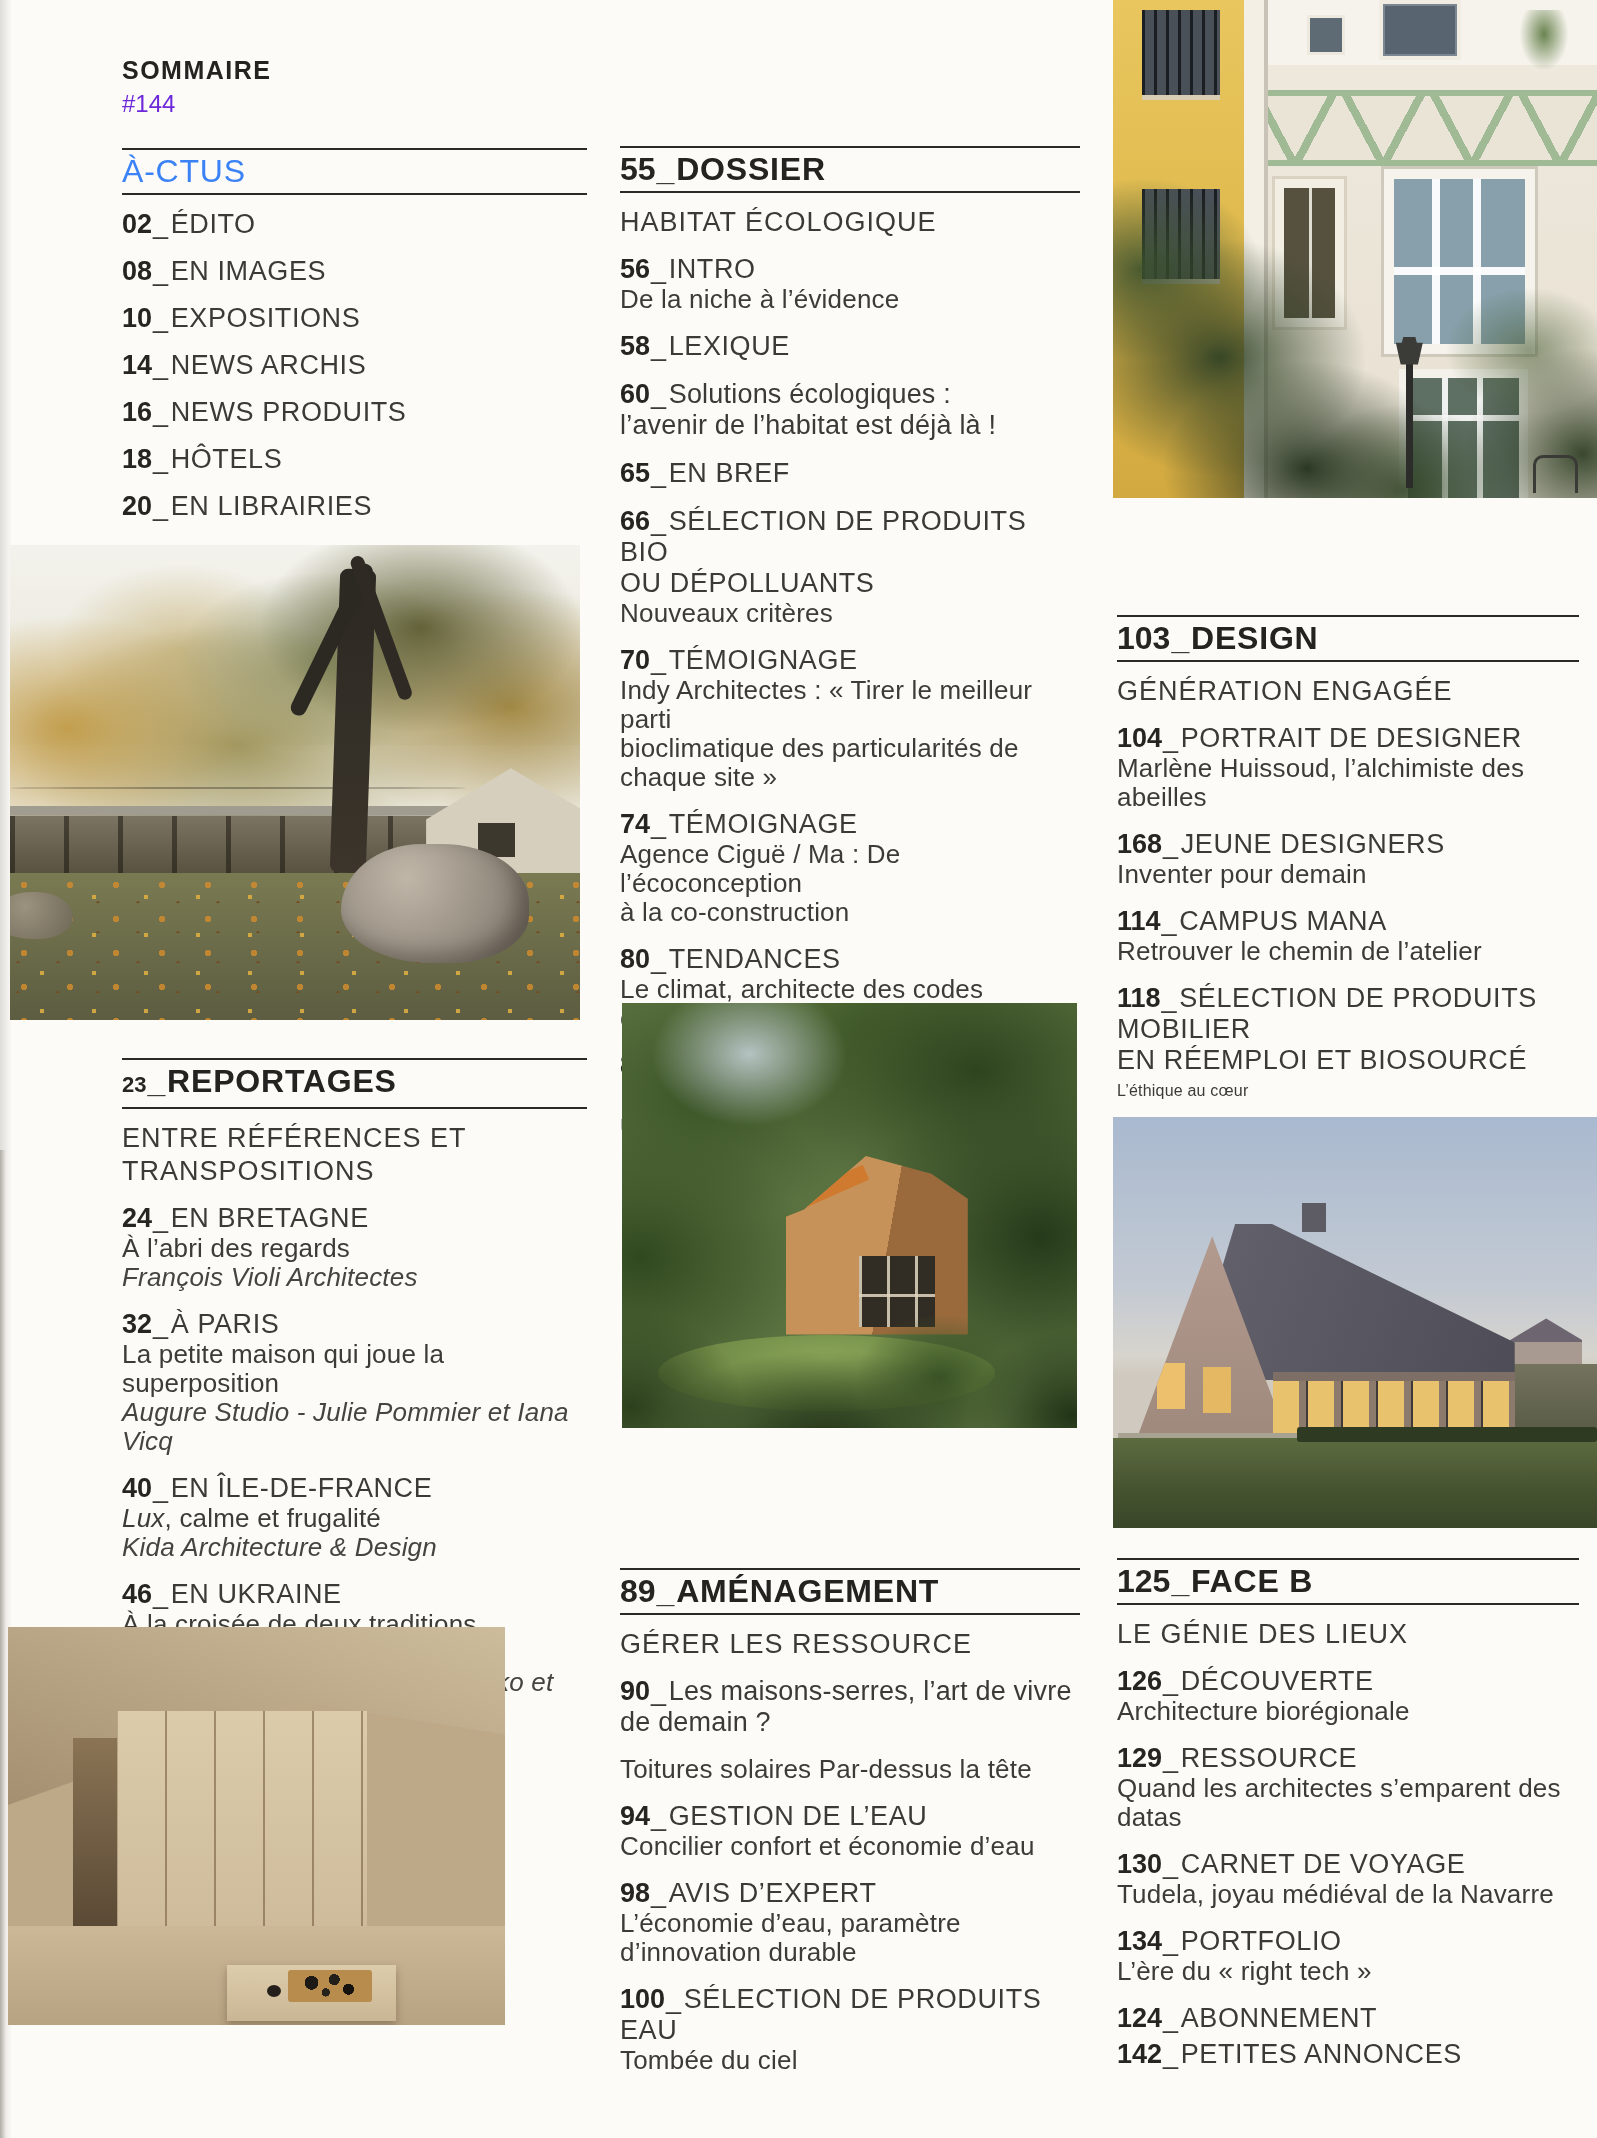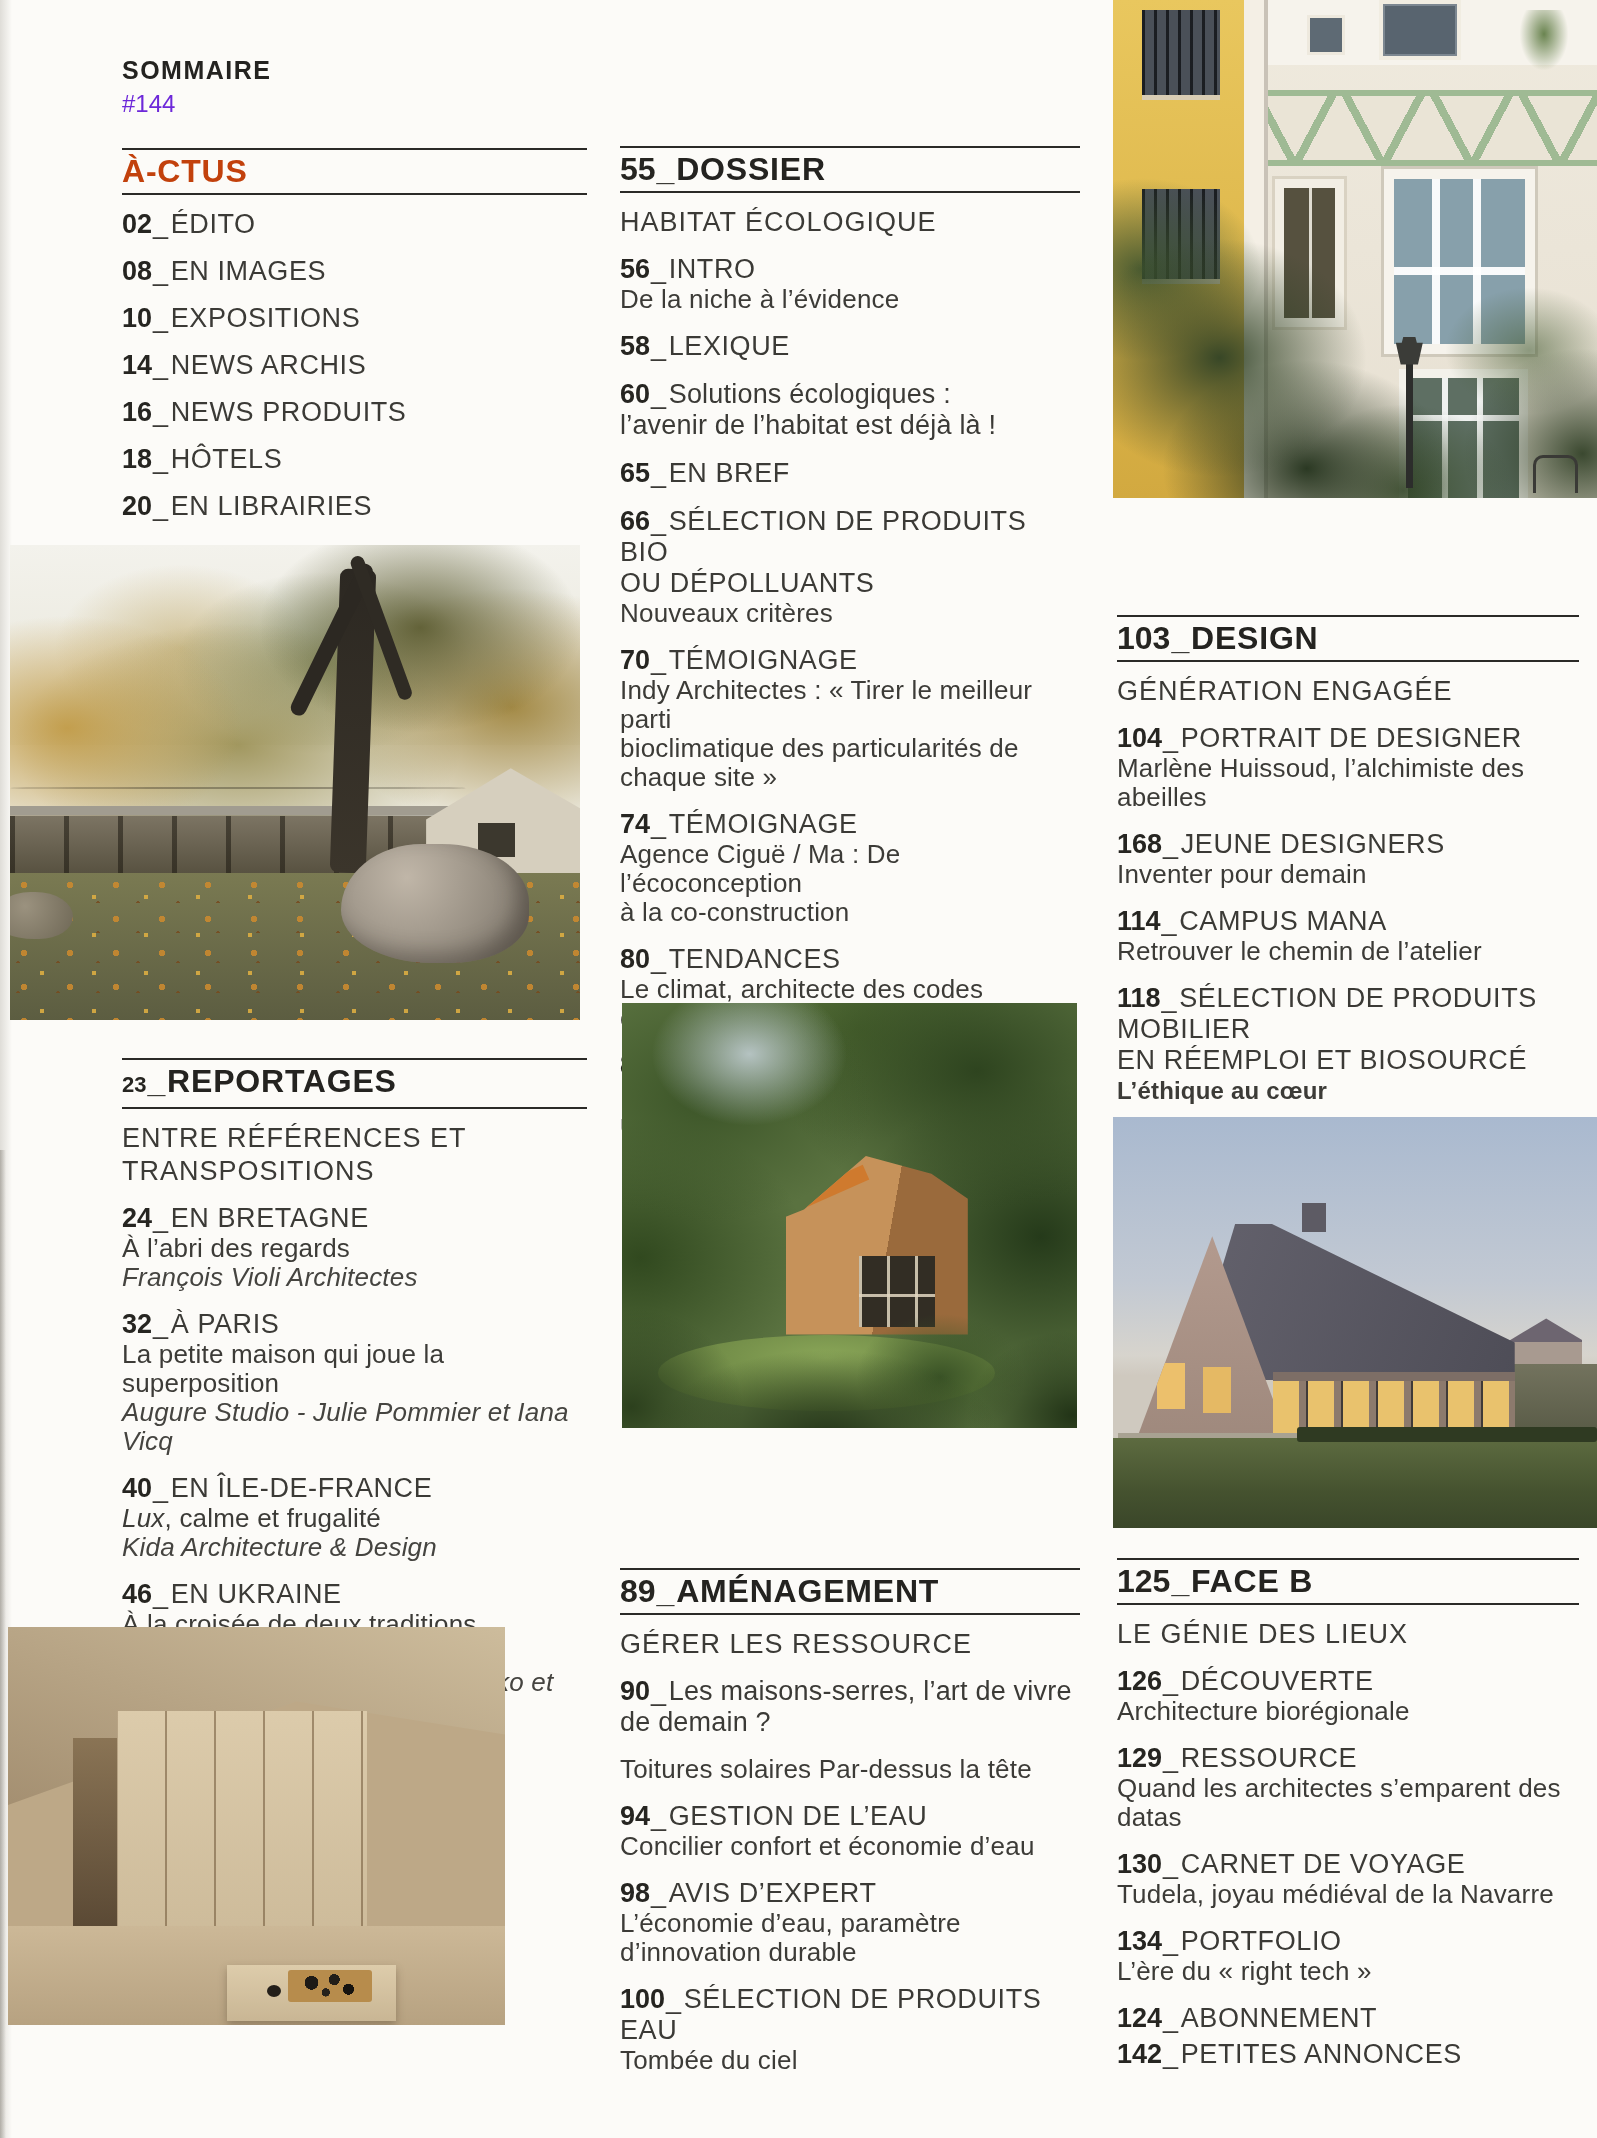--- a/index.html
+++ b/index.html
@@ -246,21 +246,21 @@
 
 <div class="scan-left"></div>
 <div class="scan-edge"></div>
 
 <header class="page-header">
   <div class="ttl">SOMMAIRE</div>
   <div class="iss">#144</div>
 </header>
 
 <section class="sec" id="sec-actus" style="left:122px;top:148px;width:465px;">
-  <h2 class="sec-heading" style="margin:0;"><span class="title" style="color:#c2410c;font-weight:700;">À-CTUS</span></h2>
+  <h2 class="sec-heading" style="margin:0;"><span class="title" style="color:#3b82f6;font-weight:400;">À-CTUS</span></h2>
   <div class="toc-list">
     <div class="toc-item"><span class="num">02</span><span class="sep">_</span><span class="title">ÉDITO</span></div>
     <div class="toc-item"><span class="num">08</span><span class="sep">_</span><span class="title">EN IMAGES</span></div>
     <div class="toc-item"><span class="num">10</span><span class="sep">_</span><span class="title">EXPOSITIONS</span></div>
     <div class="toc-item"><span class="num">14</span><span class="sep">_</span><span class="title">NEWS ARCHIS</span></div>
     <div class="toc-item"><span class="num">16</span><span class="sep">_</span><span class="title">NEWS PRODUITS</span></div>
     <div class="toc-item"><span class="num">18</span><span class="sep">_</span><span class="title">HÔTELS</span></div>
     <div class="toc-item"><span class="num">20</span><span class="sep">_</span><span class="title">EN LIBRAIRIES</span></div>
   </div>
 </section>
@@ -427,21 +427,21 @@
       <div class="entry-line"><span class="num">168</span><span class="sep">_</span><span class="title">JEUNE DESIGNERS</span></div>
       <div class="desc">Inventer pour demain</div>
     </div>
     <div class="entry">
       <div class="entry-line"><span class="num">114</span><span class="sep">_</span><span class="title">CAMPUS MANA</span></div>
       <div class="desc">Retrouver le chemin de l’atelier</div>
     </div>
     <div class="entry">
       <div class="entry-line"><span class="num">118</span><span class="sep">_</span><span class="title">SÉLECTION DE PRODUITS MOBILIER
 EN RÉEMPLOI ET BIOSOURCÉ</span></div>
-      <div class="desc" style="font-size:24px;font-weight:bold;">L’éthique au cœur</div>
+      <div class="desc" style="font-size:16px;">L’éthique au cœur</div>
     </div>
     <div class="entry">
       <div class="entry-line"><span class="num">122</span><span class="sep">_</span><span class="title">CHRONIQUE DE L’ODP</span></div>
     </div>
   </div>
 </section>
 
 <div class="photo" id="photo-dusk" role="img" aria-label="Longère contemporaine au crépuscule, fenêtres éclairées, pelouse">
   <div class="pd-nb2"></div>
   <div class="pd-nb1"></div>

